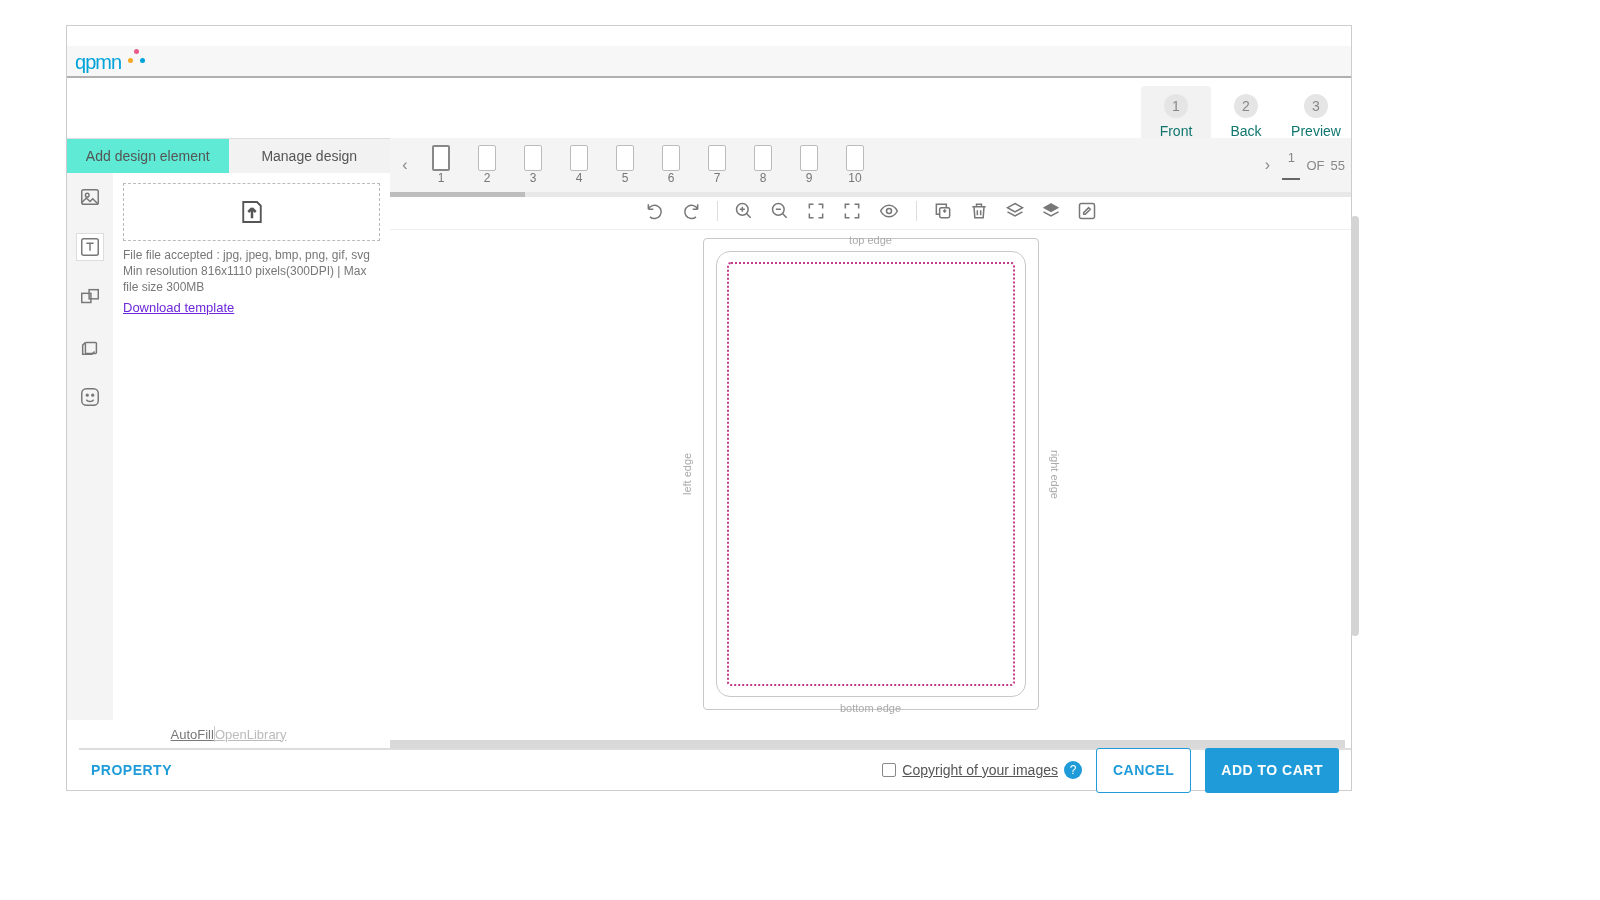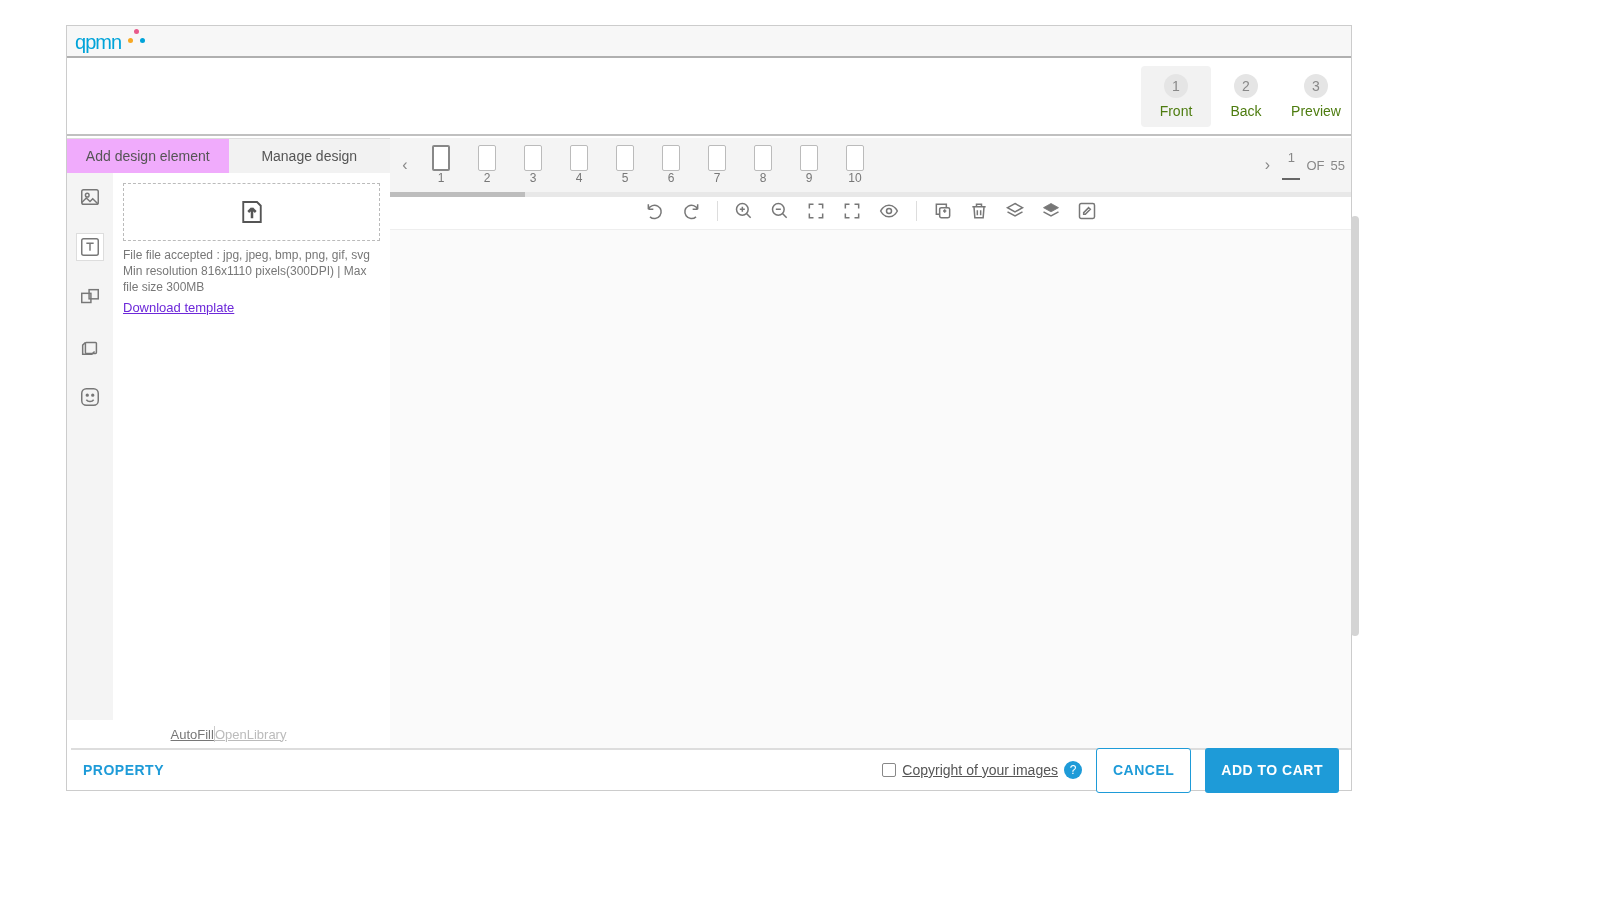--- a/index.html
+++ b/index.html
@@ -1,35 +1,35 @@
 <!DOCTYPE html>
 <html><head>
 <meta charset="utf-8">
 <style>
 * { margin:0; padding:0; box-sizing:border-box; font-family:"Segoe UI",Arial,sans-serif; }
 html,body { width:1600px; height:900px; background:#fff; overflow:hidden; }
 .app { position:absolute; left:66px; top:25px; width:1286px; height:766px; border:1px solid #ccc; background:#fff; }
-.logo-bar { height:32px; background:#f7f7f7; border-bottom:2px solid #b0b0b0; display:flex; align-items:center; padding-left:8px; }
+.logo-bar { height:32px; background:#f7f7f7; border-bottom:2px solid #b0b0b0; display:flex; align-items:center; padding-left:8px;margin-top:20px; }
 .logo { font-size:20px; font-weight:500; letter-spacing:-1px; }
 .logo .g1{color:#00a3d9;} .logo .g2{color:#00a3d9;} .logo .g3{color:#00a3d9;} .logo .g4{color:#00a3d9;}
 .logo-dots { display:inline-block; margin-left:2px; vertical-align:2px; position:relative; width:20px; height:18px; }
 .logo-dots span{ position:absolute; width:5px; height:5px; border-radius:50%; }
 .logo-dots .d1{background:#e85a8b;top:0;left:6px;}
 .logo-dots .d2{background:#f7a823;top:9px;left:0;}
 .logo-dots .d3{background:#00a3d9;top:9px;left:12px;}
 .step-bar { height:78px; display:flex; justify-content:flex-end; align-items:center; border-bottom:2px solid #c0c0c0; background:#fff;}
 .step { width:70px; text-align:center; cursor:pointer; padding:8px 0; }
 .step.active { background:#f2f2f2; border-radius:4px; }
 .step .circ { width:24px; height:24px; border-radius:50%; background:#e5e5e5; color:#888; display:flex; align-items:center; justify-content:center; margin:0 auto 5px; font-size:14px; }
-.step .lbl { font-size:14px; color:#4d7c0f; }
+.step .lbl { font-size:14px; color:#0f766e; }
 .work { position:absolute; left:0; top:112px; right:0; bottom:42px; display:flex; }
 .left-panel { width:323px; display:flex; flex-direction:column; background:#fff; border-top:1px solid #ddd;}
 .tabs { display:flex; height:34px; background:#f2f2f2;}
 .tab { flex:1; display:flex; align-items:center; justify-content:center; font-size:14px; color:#555; cursor:pointer;}
-.tab.active { background:#f0abfc; }
+.tab.active { background:#5eead4; }
 .side-area { display:flex; flex:1; overflow:hidden; }
 .tool-col { width:46px; background:#f4f4f4; display:flex; flex-direction:column; align-items:center; padding-top:10px; gap:22px;}
 .tool-btn { width:28px; height:28px; display:flex; align-items:center; justify-content:center; color:#777; cursor:pointer;}
 .tool-btn.active { background:#fff; border:1px solid #ddd;}
 .upload-col { flex:1; padding:10px 10px 0 10px; font-size:12px; color:#777;}
 .dropzone { height:58px; border:1px dashed #bbb; display:flex; align-items:center; justify-content:center; margin-bottom:6px; cursor:pointer;}
 .dropzone svg { color:#555; }
 .hint { line-height:1.35; }
 .dl { color:#6d28d9; text-decoration:underline; cursor:pointer; display:inline-block; margin-top:4px; font-size:13px;}
 .bottom-links { height:28px; border-top:0; display:flex; align-items:center; justify-content:center; font-size:13px; color:#777;}
@@ -55,21 +55,21 @@
 .edge-top { top:-4px; left:0; right:0; text-align:center;}
 .edge-bottom { bottom:-4px; left:0; right:0; text-align:center;}
 .edge-left { left:-22px; top:0; bottom:0; writing-mode:vertical-rl; transform:rotate(180deg); display:flex; align-items:center; justify-content:center;}
 .edge-right { right:-22px; top:0; bottom:0; writing-mode:vertical-rl; display:flex; align-items:center; justify-content:center;}
 .card-outer { width:336px; height:472px; border:1px solid #c8c8c8; border-radius:4px; padding:12px; background:#fff;}
 .card-cut { width:100%; height:100%; border:1px solid #c8c8c8; border-radius:14px; padding:10px;}
 .card-safe { width:100%; height:100%; border:2px dotted #c23a8a; border-radius:4px;}
 .canvas-hscroll { position:absolute; left:0; right:6px; bottom:0; height:8px; background:#eee;}
 .canvas-hscroll .bar{ width:100%; height:100%; background:#d9d9d9;}
 .right-scroll { position:absolute; right:-8px; top:190px; width:8px; height:420px; background:#d4d4d4; border-radius:4px;}
-.footer { position:absolute; left:4px; right:0; bottom:0; height:42px; border-top:2px solid #ddd; background:#fff; display:flex; align-items:center; padding:0 12px;}
+.footer { position:absolute; left:12px; right:0; bottom:0; height:42px; border-top:2px solid #ddd; background:#fff; display:flex; align-items:center; padding:0 12px;}
 .prop { color:#1e9bd8; font-weight:600; font-size:14px; letter-spacing:.5px; cursor:pointer;}
 .ftr-right { margin-left:auto; display:flex; align-items:center; gap:14px;}
 .copy { display:flex; align-items:center; gap:6px; font-size:14px; color:#555;}
 .copy .cb { width:14px; height:14px; border:1px solid #888; border-radius:2px; cursor:pointer;}
 .copy .txt{ text-decoration:underline; cursor:pointer;}
 .help-circ { width:18px; height:18px; border-radius:50%; background:#1e9bd8; color:#fff; font-size:12px; display:flex; align-items:center; justify-content:center; cursor:pointer;}
 .btn { height:45px; padding:0 16px; border-radius:3px; font-size:14px; font-weight:600; letter-spacing:.5px; cursor:pointer; display:flex; align-items:center;}
 .btn.cancel { border:1px solid #1e9bd8; color:#1e9bd8; background:#fff;}
 .btn.add { background:#1e9bd8; color:#fff;}
 svg { display:block; }
@@ -286,20 +286,36 @@
             </svg>
           </span>
         <span class="tb-btn">
             <svg width="20" height="20" viewBox="0 0 24 24" fill="none" stroke="currentColor" stroke-width="1.8">
               <rect x="3" y="3" width="18" height="18" rx="2"></rect>
               <path d="M14 8l2 2-6 6H8v-2l6-6z"></path>
             </svg>
           </span>
       </div>
 
+      <div class="canvas-zone">
+        <div class="card-wrap">
+          <div class="edge-lbl edge-top">top edge</div>
+          <div class="edge-lbl edge-bottom">bottom edge</div>
+          <div class="edge-lbl edge-left">left edge</div>
+          <div class="edge-lbl edge-right">right edge</div>
+          <div class="card-outer">
+            <div class="card-cut">
+              <div class="card-safe"></div>
+            </div>
+          </div>
+        </div>
+        <div class="canvas-hscroll">
+            <div class="bar"></div>
+          </div>
+      </div>
     </div>
   </div>
 
   <div class="footer">
     <span class="prop">PROPERTY</span>
     <div class="ftr-right">
       <div class="copy">
         <span class="cb"></span>
         <span class="txt">Copyright of your images</span>
         <span class="help-circ">?</span>

